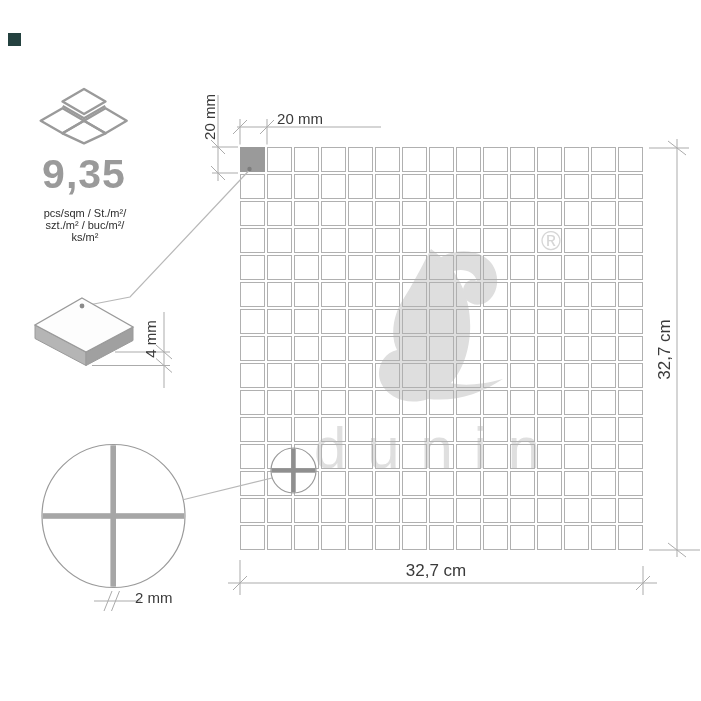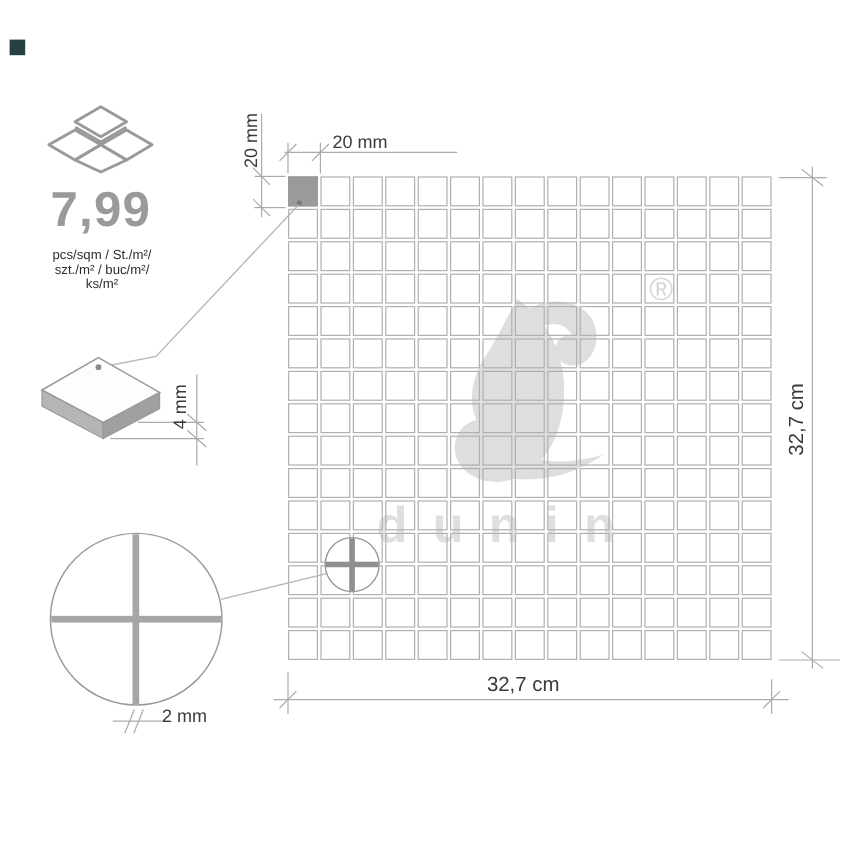--- a/index.html
+++ b/index.html
@@ -11,38 +11,38 @@
   .spec-value{position:absolute;left:14px;top:151px;width:140px;text-align:center;
               font-size:41px;font-weight:700;color:#9a9a9a;letter-spacing:1px;}
   .spec-units{position:absolute;left:15px;top:207px;width:140px;text-align:center;
               font-size:11px;line-height:12px;color:#2d2d2d;}
   
   .dim-label{position:absolute;color:#3a3a3a;font-size:15px;white-space:nowrap;
              text-align:center;}
   .dim-label.big{font-size:17px;}
   .rot{transform:rotate(-90deg);transform-origin:center center;}
   
-  .wm-brand{position:absolute;left:314px;top:414px;font-size:42px;letter-spacing:21px;
-            color:#dfdfdf;font-weight:700;z-index:1;}
+  .wm-brand{position:absolute;left:314px;top:414px;font-size:58px;letter-spacing:21px;
+            color:#dfdfdf;font-weight:400;z-index:1;}
   .wm-reg{position:absolute;left:541px;top:226px;font-size:27px;color:#d6d6d6;z-index:1;}
   .wm-glyph{position:absolute;left:358px;top:240px;z-index:1;}
   
   #mosaic-grid{position:absolute;left:240px;top:147px;display:grid;gap:2px;z-index:2;}
   .tile{border:1px solid #b0b0b0;box-sizing:border-box;background:transparent;}
   .tile.filled{background:#9a9a9a;border-color:#9a9a9a;} .layer3{z-index:3;} .layer4{z-index:4;}
   svg{display:block;}
 </style>
 </head>
 <body>
 
 <div class="canvas">
 
   <div class="swatch" style="background: rgb(36, 65, 63);"></div>
 
-  <div class="spec-value">7,99</div>
+  <div class="spec-value">9,35</div>
   <div class="spec-units">
     <div>pcs/sqm / St./m²/</div>
     <div>szt./m² / buc/m²/</div>
     <div>ks/m²</div>
   </div>
 
   <svg class="wm-glyph" width="150" height="170" viewBox="0 0 150 170">
     <path fill="#dedede" d="M73,9 C100,28 114,58 112,92 C110,126 94,150 70,159 C50,166 30,158 23,143 C17,129 25,113 39,110 C32,96 35,74 46,58 C55,44 64,26 73,9 Z"></path>
     <path fill="#dedede" d="M70,159 C98,162 122,154 145,139 C116,147 95,146 81,139 C78,147 74,154 70,159 Z"></path>
     <path fill="#dedede" d="M76,22 C94,7 122,8 134,24 C143,37 140,56 127,63 C116,68 105,61 105,51 C105,43 112,37 119,41 C116,30 102,27 91,33 C85,36 80,29 76,22 Z"></path>

